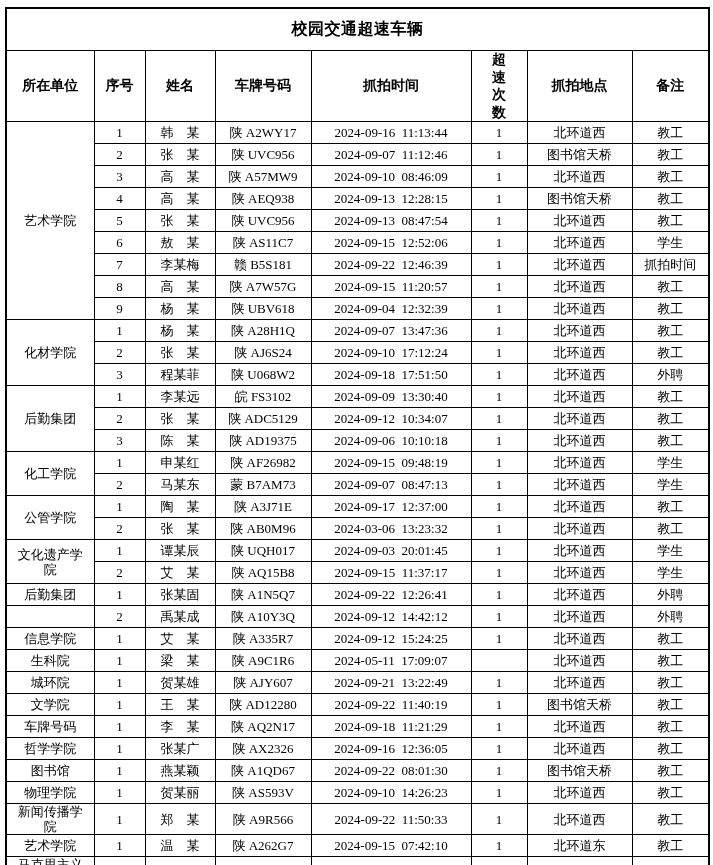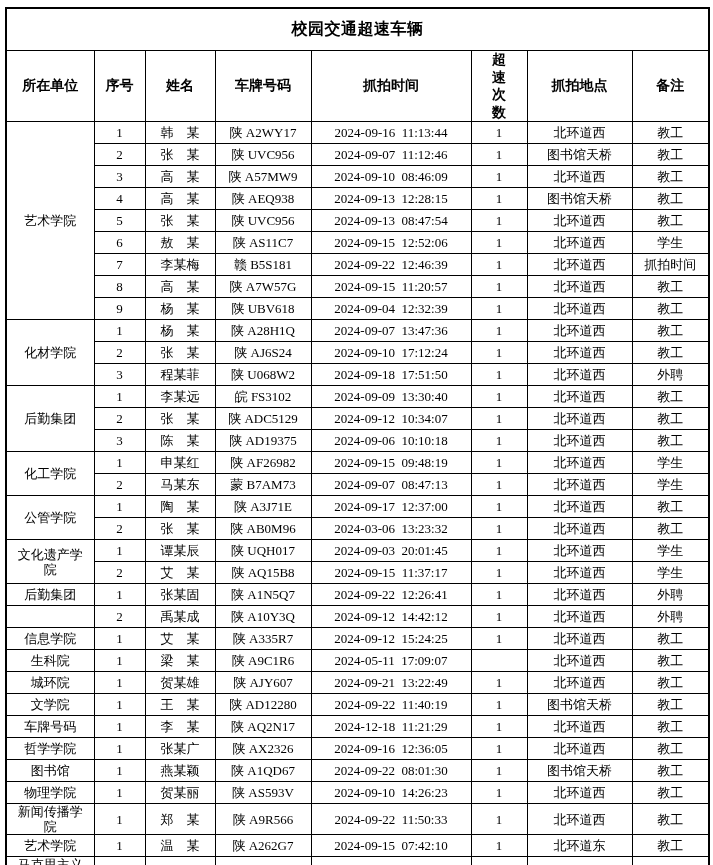--- a/index.html
+++ b/index.html
@@ -347,21 +347,21 @@
           <td class="time-cell">2024-09-22  11:40:19</td>
           <td class="count-cell">1</td>
           <td class="location-cell">图书馆天桥</td>
           <td class="remark-cell">教工</td>
         </tr>
         <tr>
           <td class="unit-cell" rowspan="1">车牌号码</td>
           <td class="serial-cell">1</td>
           <td class="name-cell">李　某</td>
           <td class="plate-cell">陕 AQ2N17</td>
-          <td class="time-cell">2024-12-18  11:21:29</td>
+          <td class="time-cell">2024-09-18  11:21:29</td>
           <td class="count-cell">1</td>
           <td class="location-cell">北环道西</td>
           <td class="remark-cell">教工</td>
         </tr>
         <tr>
           <td class="unit-cell" rowspan="1">哲学学院</td>
           <td class="serial-cell">1</td>
           <td class="name-cell">张某广</td>
           <td class="plate-cell">陕 AX2326</td>
           <td class="time-cell">2024-09-16  12:36:05</td>

